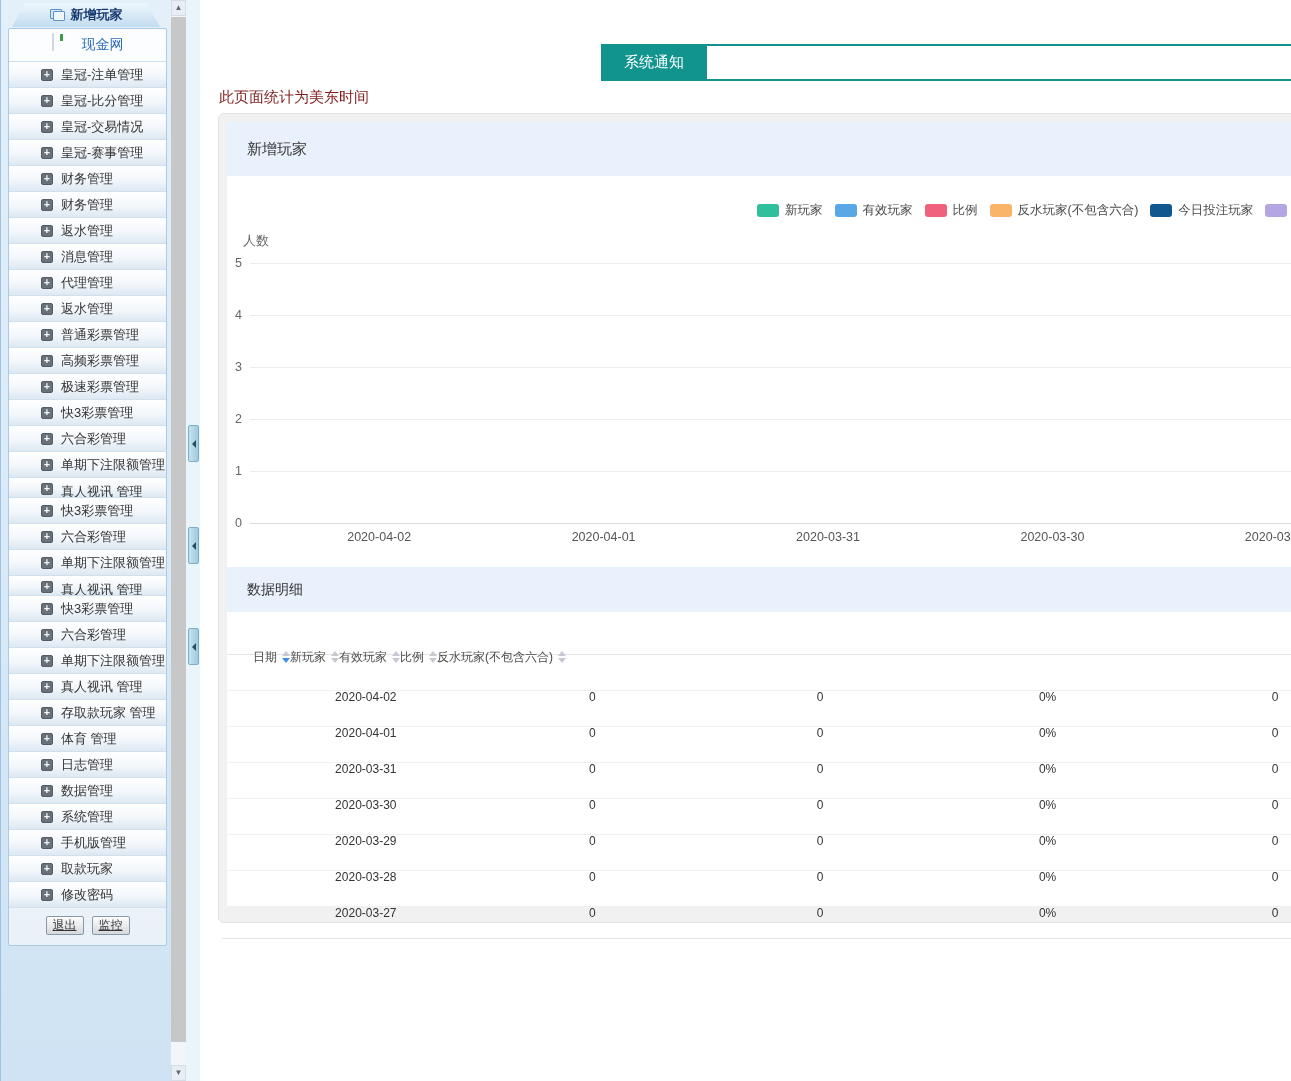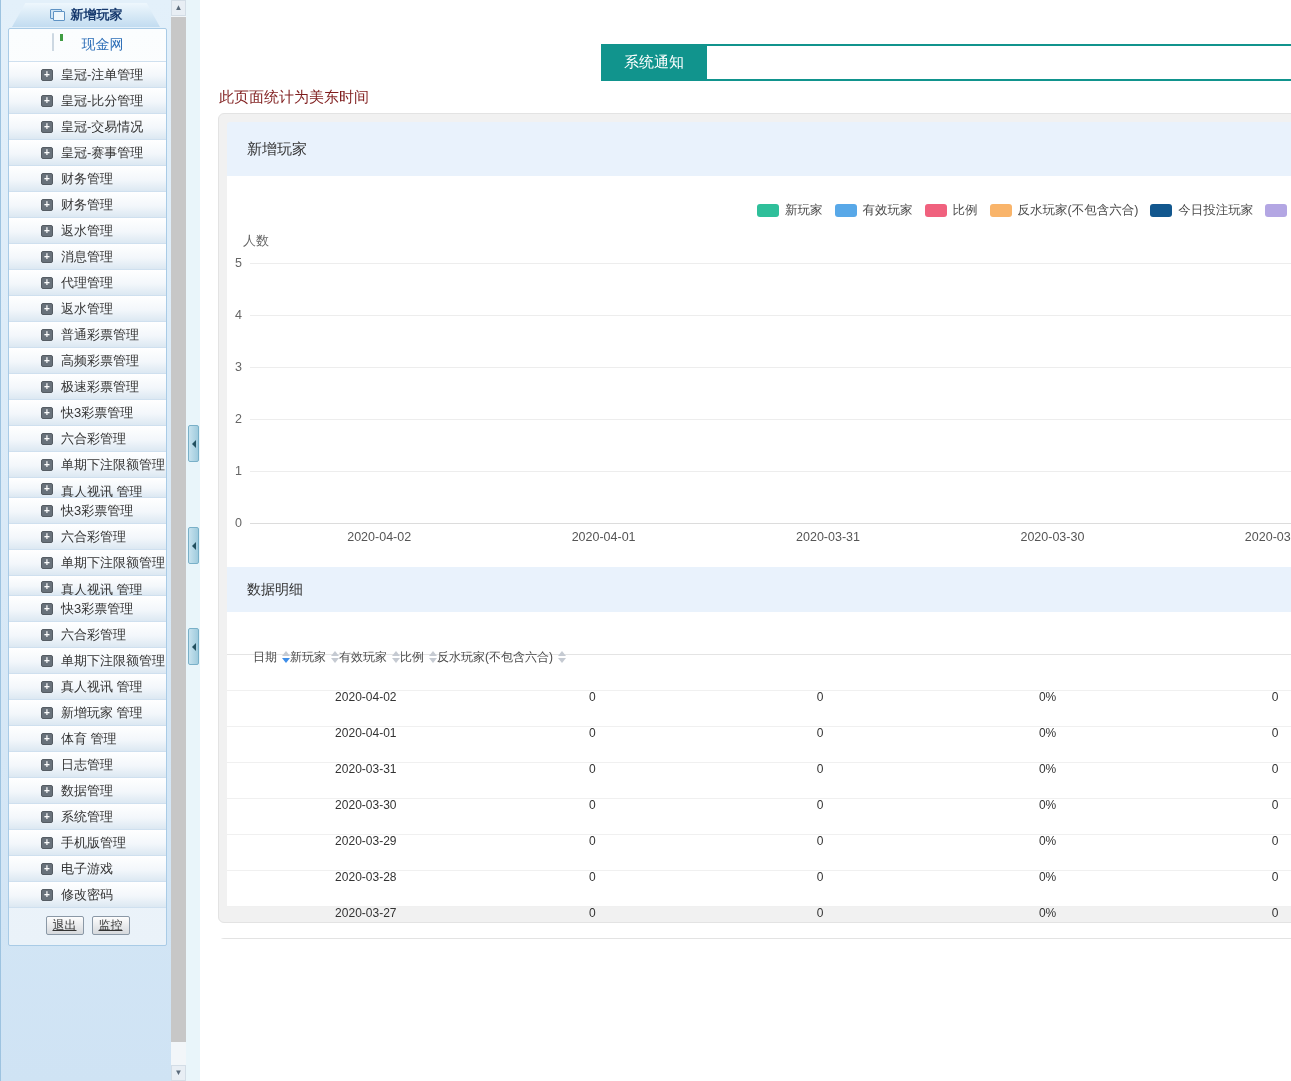--- a/index.html
+++ b/index.html
@@ -222,21 +222,21 @@
       <div class="menu-item">
         <span class="plus-icon">+</span>
         <span>单期下注限额管理</span>
       </div>
       <div class="menu-item">
         <span class="plus-icon">+</span>
         <span>真人视讯 管理</span>
       </div>
       <div class="menu-item">
         <span class="plus-icon">+</span>
-        <span>新增玩家 管理</span>
+        <span>存取款玩家 管理</span>
       </div>
       <div class="menu-item">
         <span class="plus-icon">+</span>
         <span>体育 管理</span>
       </div>
       <div class="menu-item">
         <span class="plus-icon">+</span>
         <span>日志管理</span>
       </div>
       <div class="menu-item">
@@ -246,21 +246,21 @@
       <div class="menu-item">
         <span class="plus-icon">+</span>
         <span>系统管理</span>
       </div>
       <div class="menu-item">
         <span class="plus-icon">+</span>
         <span>手机版管理</span>
       </div>
       <div class="menu-item">
         <span class="plus-icon">+</span>
-        <span>电子游戏</span>
+        <span>取款玩家</span>
       </div>
       <div class="menu-item">
         <span class="plus-icon">+</span>
         <span>修改密码</span>
       </div>
     <div class="side-btns">
       <button>退出</button>
       <button>监控</button>
     </div>
   </div>

